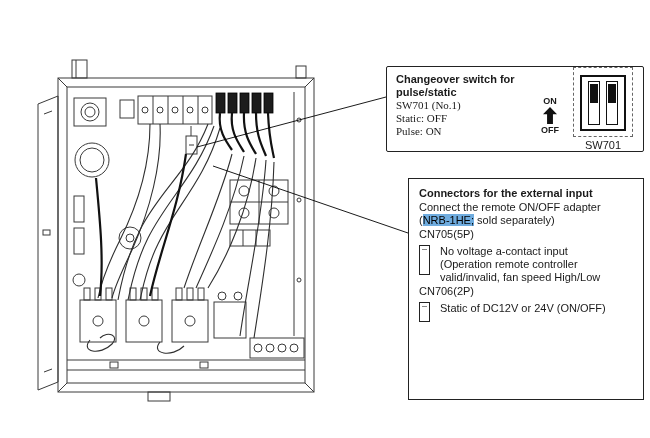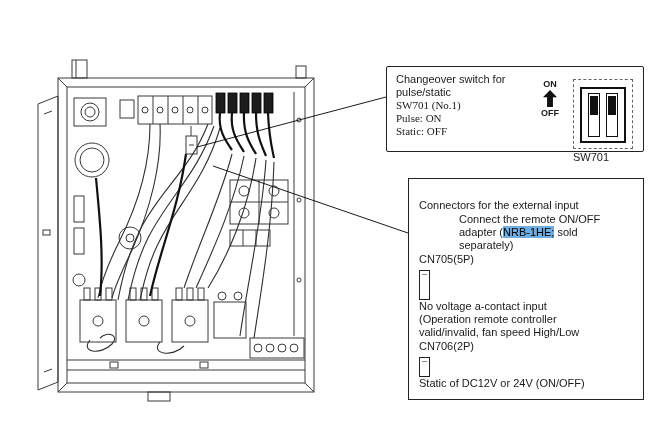--- a/index.html
+++ b/index.html
@@ -9,39 +9,39 @@
   }
   html,body{margin:0;padding:0;background:#ffffff;}
   body{font-family:"Liberation Sans", sans-serif;color:#1a1a1a;}
   .stage{position:relative;width:650px;height:438px;background:#fff;overflow:hidden;}
   .art{position:absolute;left:0;top:0;}
 
   
   .callout{position:absolute;border:1px solid #222;background:#fff;box-sizing:border-box;font-size:11px;line-height:13px;}
   .callout-switch{left:386px;top:66px;width:258px;height:86px;border-radius:2px;}
   .co-text{position:absolute;left:9px;top:6px;width:140px;}
-  .co-title{font-weight:normal;}
+  .co-title{font-weight:bold;}
   .callout-switch .co-line{margin-top:0px;font-family:Liberation Serif, serif;}
 
-  .switch-indicator{position:absolute;left:150px;top:12px;width:26px;text-align:center;font-size:9px;font-weight:bold;line-height:10px;}
+  .switch-indicator{position:absolute;left:150px;top:29px;width:26px;text-align:center;font-size:9px;font-weight:bold;line-height:10px;}
   .arrow-up{width:14px;height:17px;margin:1px auto;background:#111;
     clip-path:polygon(50% 0%,100% 42%,71% 42%,71% 100%,29% 100%,29% 42%,0% 42%);}
 
-  .dip-wrap{position:absolute;right:10px;top:12px;text-align:left;}
+  .dip-wrap{position:absolute;right:10px;top:0;text-align:center;}
   .dip-outline{border:1px dashed #666;padding:7px 6px 5px 6px;}
   .dip{width:46px;height:56px;border:2px solid #111;background:#fff;display:flex;justify-content:space-evenly;align-items:center;box-sizing:border-box;}
   .toggle{width:12px;height:44px;border:1px solid #111;position:relative;background:#fff;box-sizing:border-box;}
   .knob{position:absolute;top:2px;left:1px;right:1px;height:19px;background:#111;}
   .dip-label{margin-top:2px;font-size:11px;}
 
-  .callout-conn{left:408px;top:178px;width:236px;height:222px;padding:20px 10px;}
-  .conn-desc{margin-top:1px;margin-left:40px;}
+  .callout-conn{left:408px;top:178px;width:236px;height:222px;padding:8px 10px;}
+  .conn-desc{margin-top:1px;}
   .hl{background:var(--highlight_bg);color:var(--highlight_text);}
   .cn-label{margin-top:1px;}
-  .cn-row{display:flex;margin-top:4px;flex-direction:column;}
+  .cn-row{display:flex;margin-top:4px;}
   .conn-icon{flex:0 0 auto;width:11px;border:1px solid #222;background:#fff;margin-right:10px;position:relative;box-sizing:border-box;}
   .conn-icon::after{content:"";position:absolute;left:2px;right:2px;top:3px;border-top:1px solid #888;}
   .conn-icon.tall{height:30px;}
   .conn-icon.short{height:20px;}
   .cn-desc{width:172px;}
 </style>
 </head>
 <body>
 
 <div class="stage">
@@ -189,22 +189,22 @@
     <g stroke="#000" stroke-width="0.9">
       <line x1="197" y1="147" x2="386" y2="97"></line>
       <line x1="213" y1="166" x2="408" y2="233"></line>
     </g>
   </svg>
 
   <div class="callout callout-switch">
     <div class="co-text">
       <div class="co-title">Changeover switch for pulse/static</div>
       <div class="co-line">SW701 (No.1)</div>
+      <div class="co-line">Static: OFF</div>
       <div class="co-line">Pulse: ON</div>
-      <div class="co-line">Static: OFF</div>
     </div>
     <div class="switch-indicator">
       <div>ON</div>
       <div class="arrow-up"></div>
       <div>OFF</div>
     </div>
     <div class="dip-wrap">
       <div class="dip-outline">
         <div class="dip">
           <div class="toggle">

